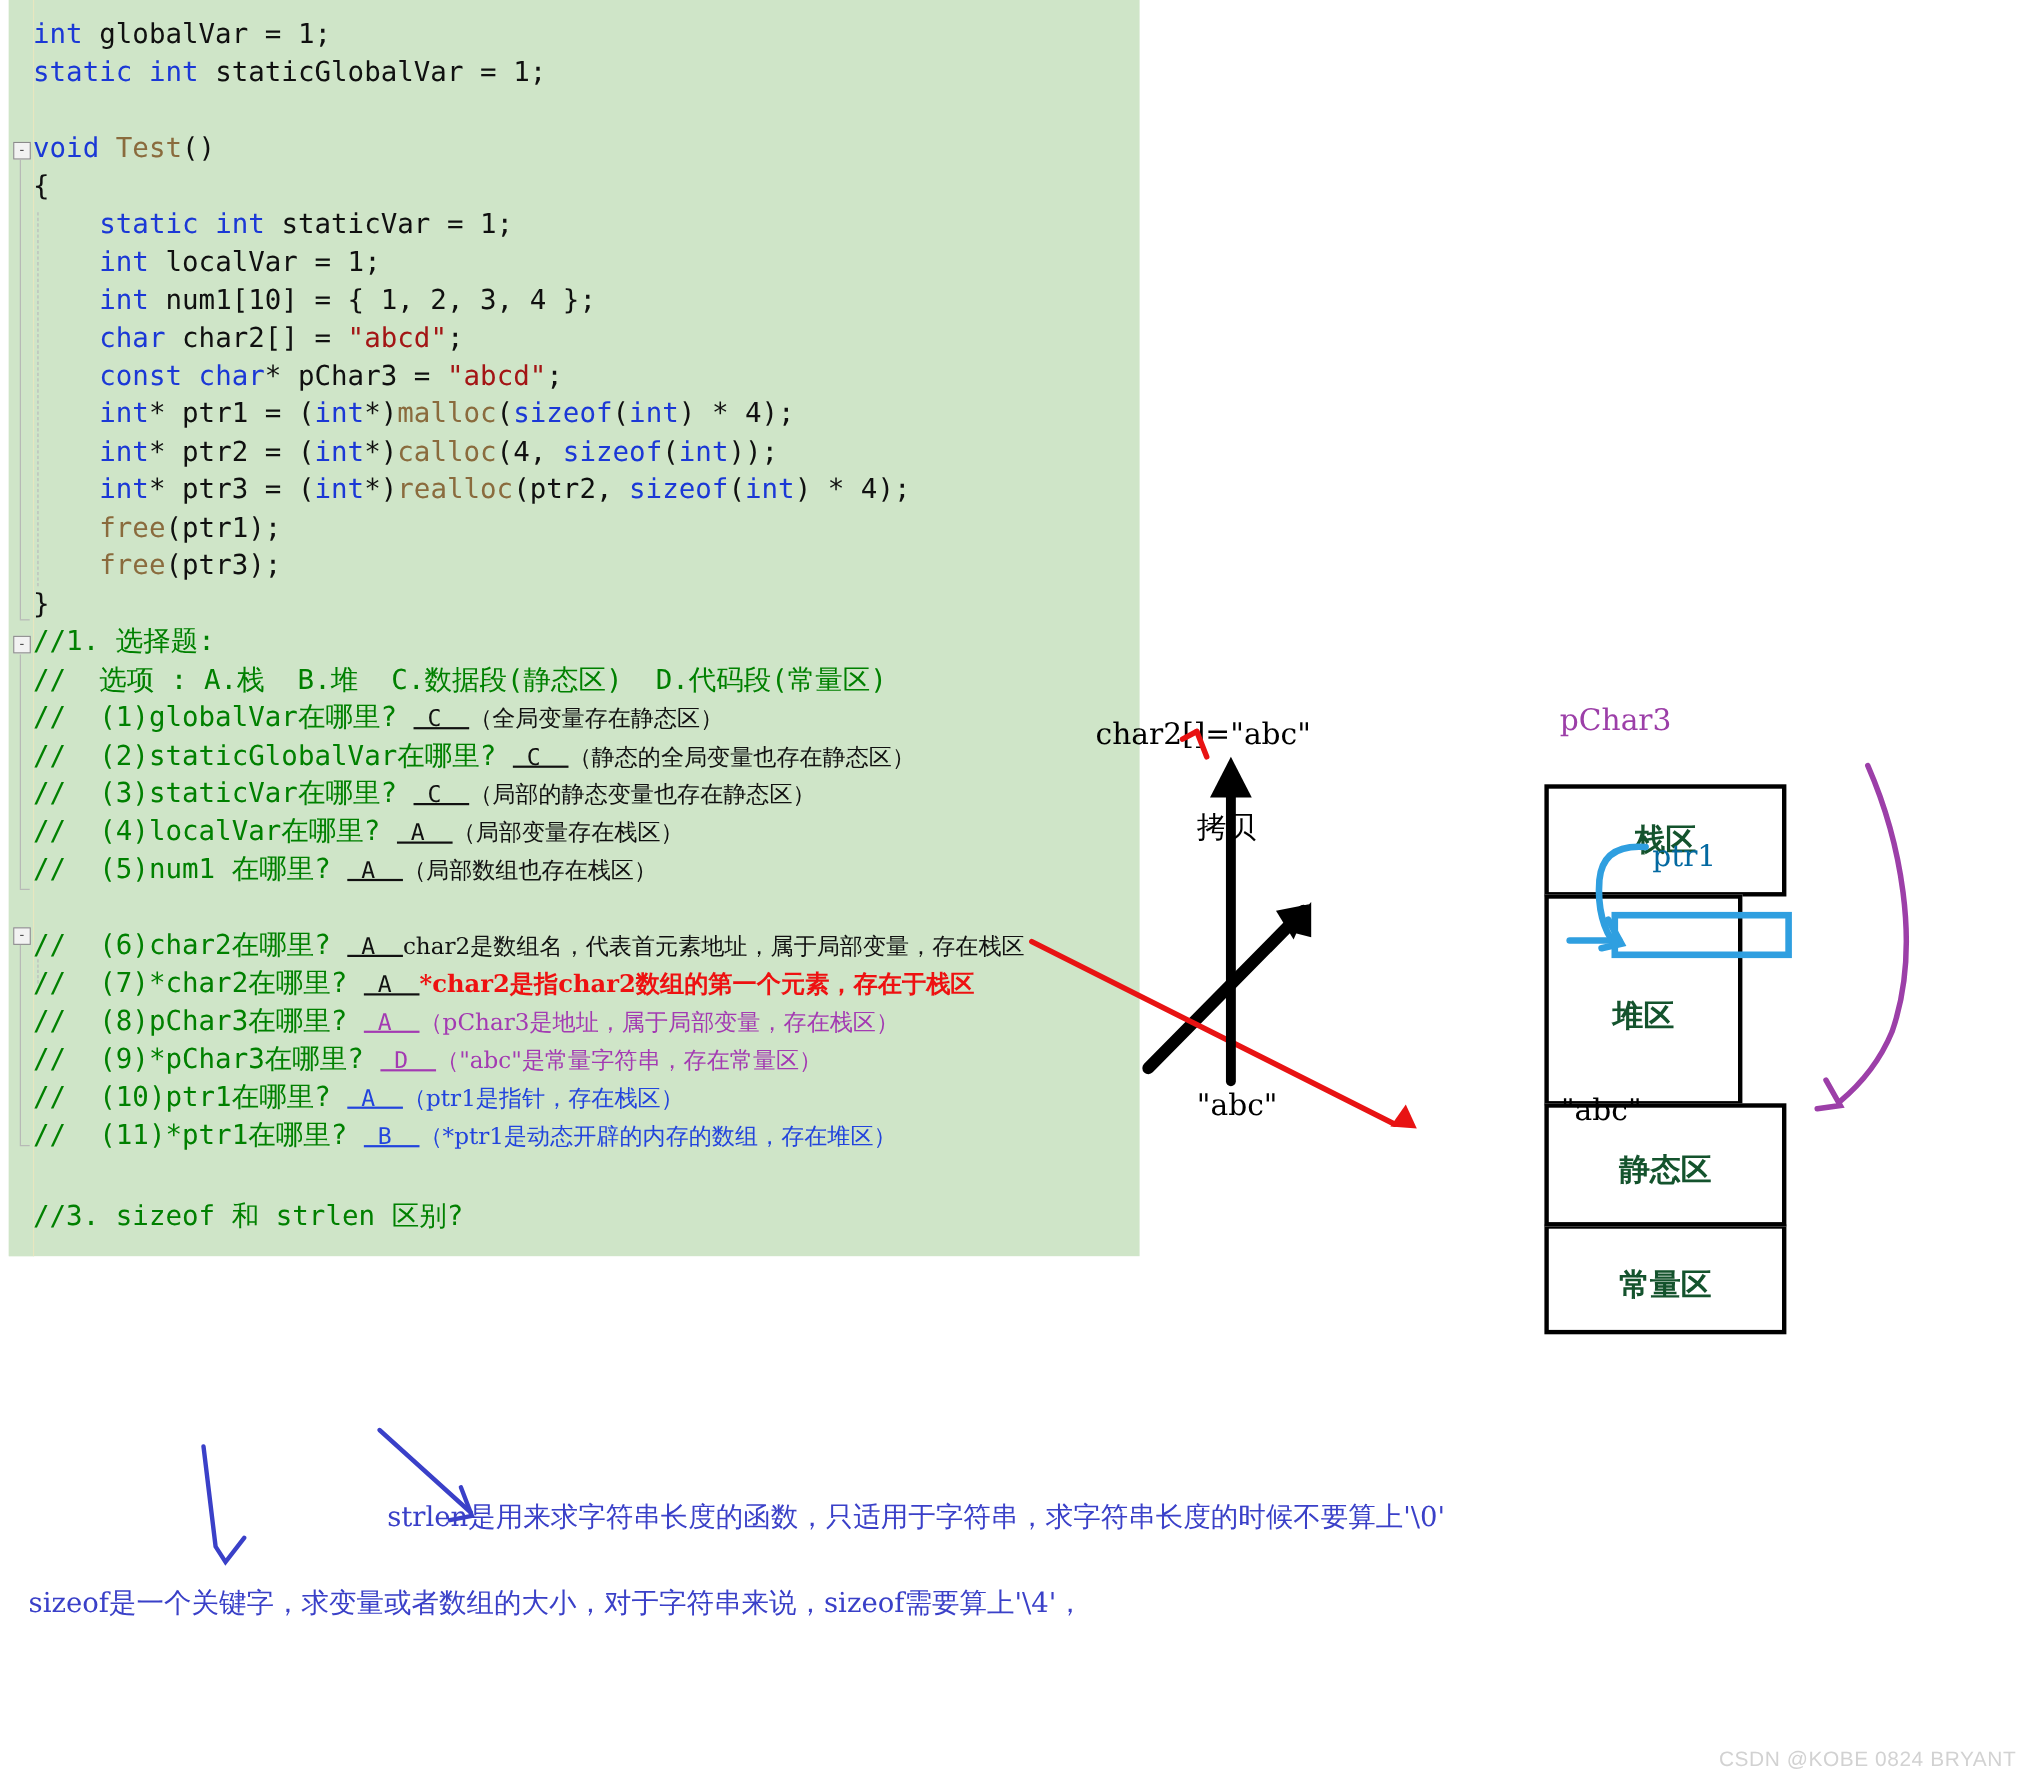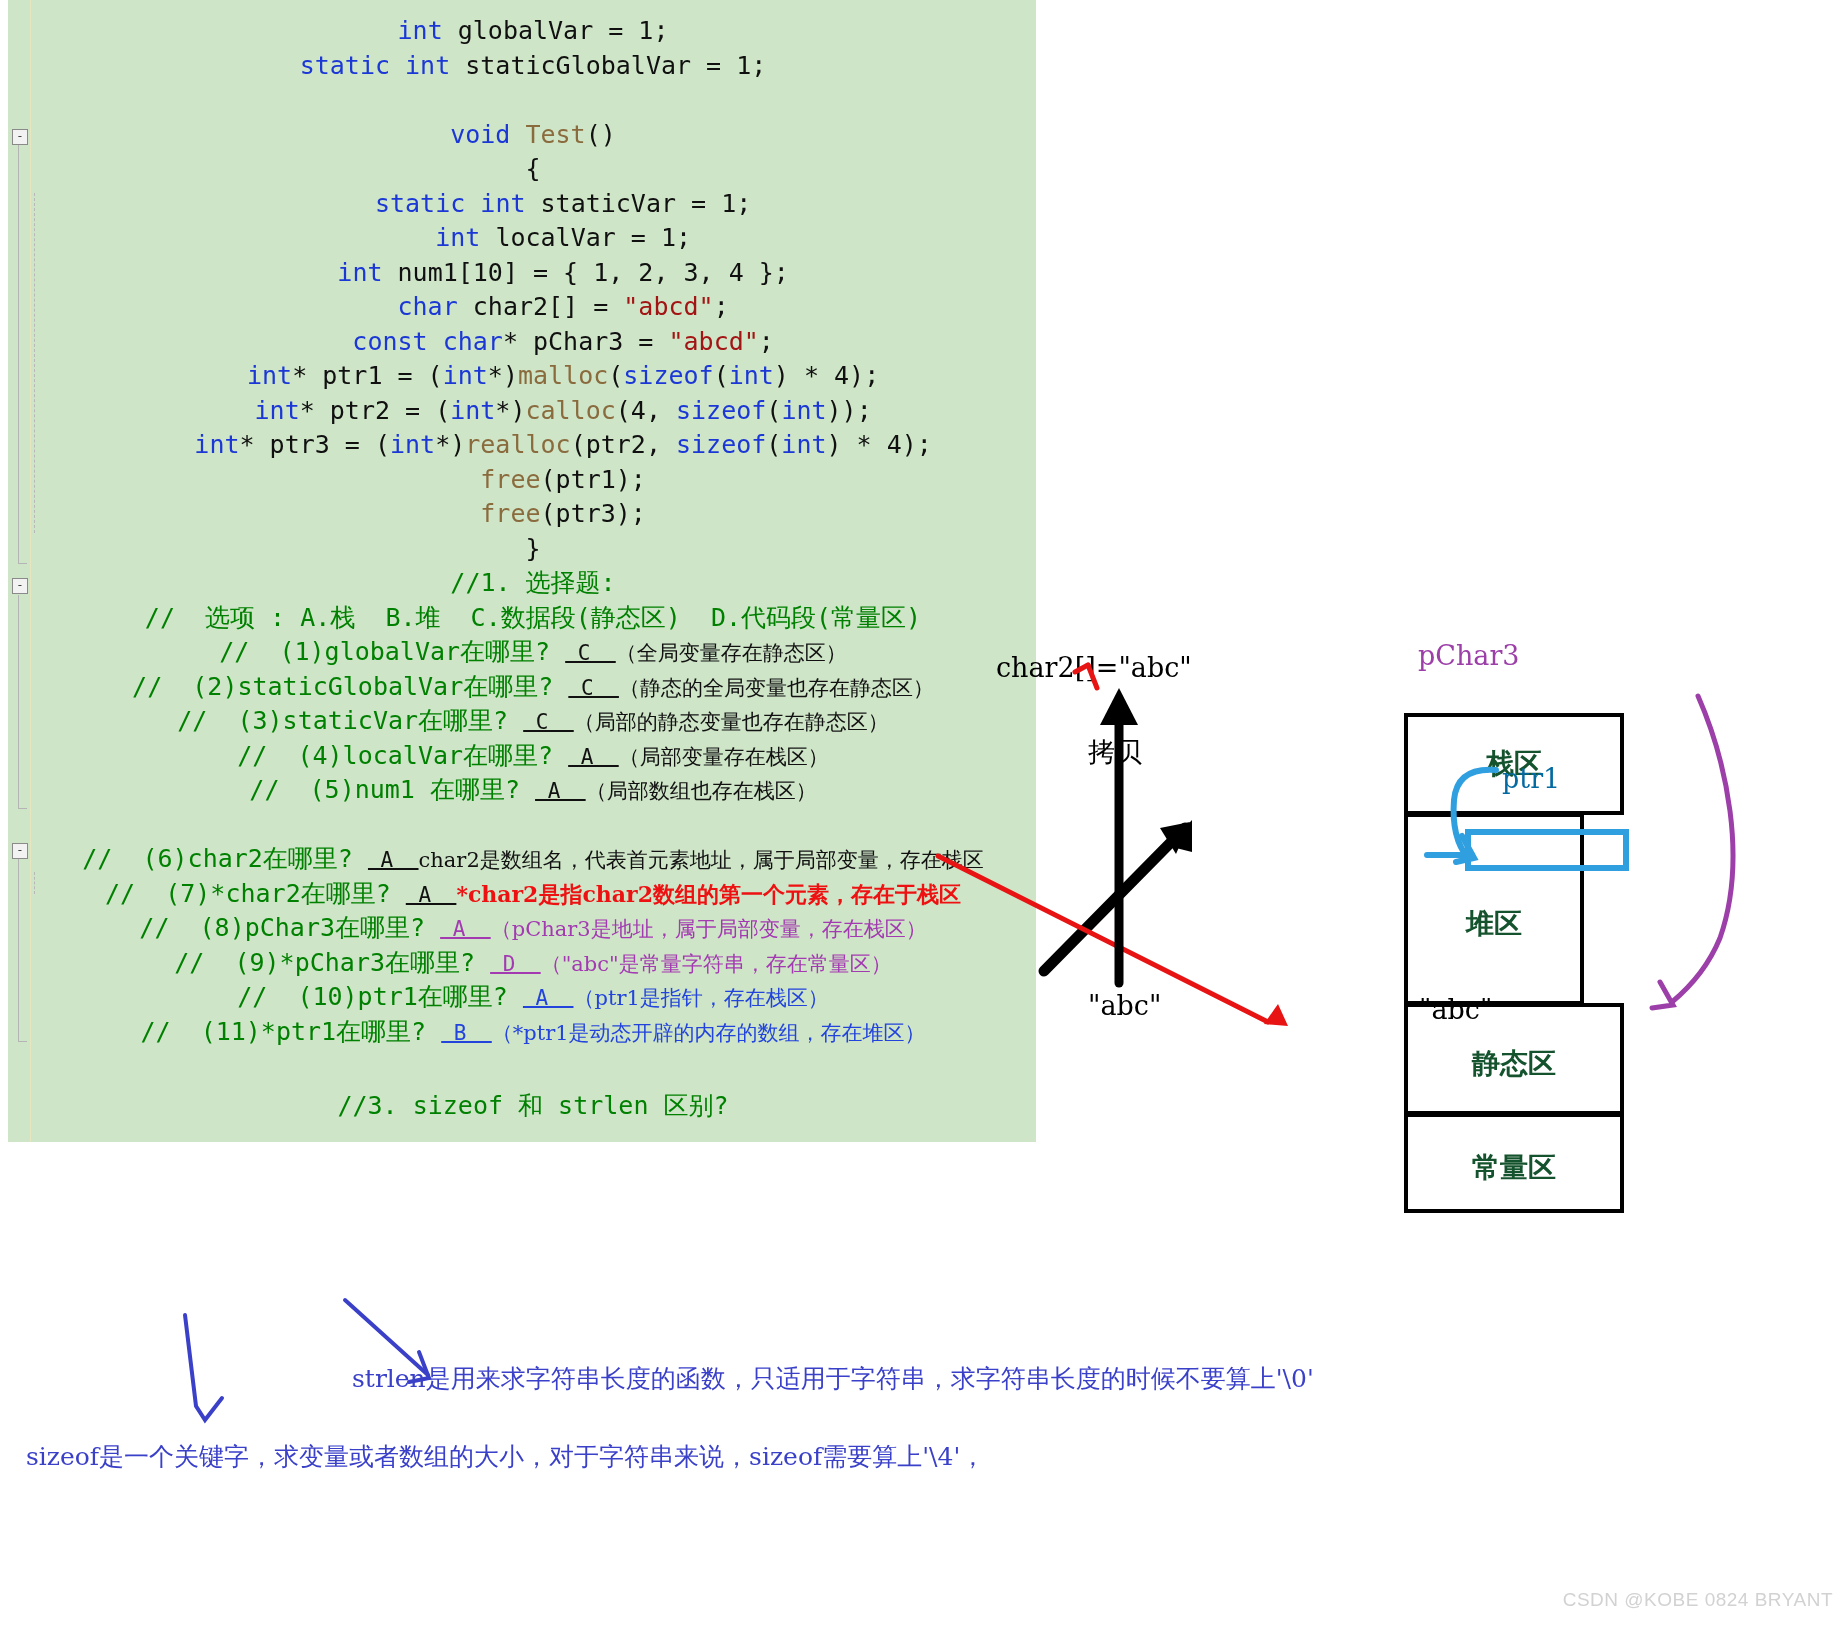--- a/index.html
+++ b/index.html
@@ -14,21 +14,21 @@
   }
   .gutter{
     position:absolute;left:0;top:0;width:22px;height:100%;
     background:#cfe5c8;border-right:1px solid #e8e6bf;
   }
   .code-lines{
     position:absolute;left:22px;top:14px;right:0;
     font-family:"DejaVu Sans Mono","Liberation Mono",monospace;
     font-size:25px;line-height:34.5px;white-space:pre;
   }
-  .ln{height:34.5px;text-align:center;}
+  .ln{height:34.5px;}
   .kw{color:#1b38d6;}
   .fn{color:#8a6b3d;}
   .str{color:#a31515;}
   .pl{color:#101010;}
   .cm{color:#008000;}
   .blk{color:#111111;}
   .red{color:#ee1111;}
   .pur{color:#a33ab2;}
   .blu{color:#2244dd;}
   .u{text-decoration:underline;text-decoration-thickness:2px;}

